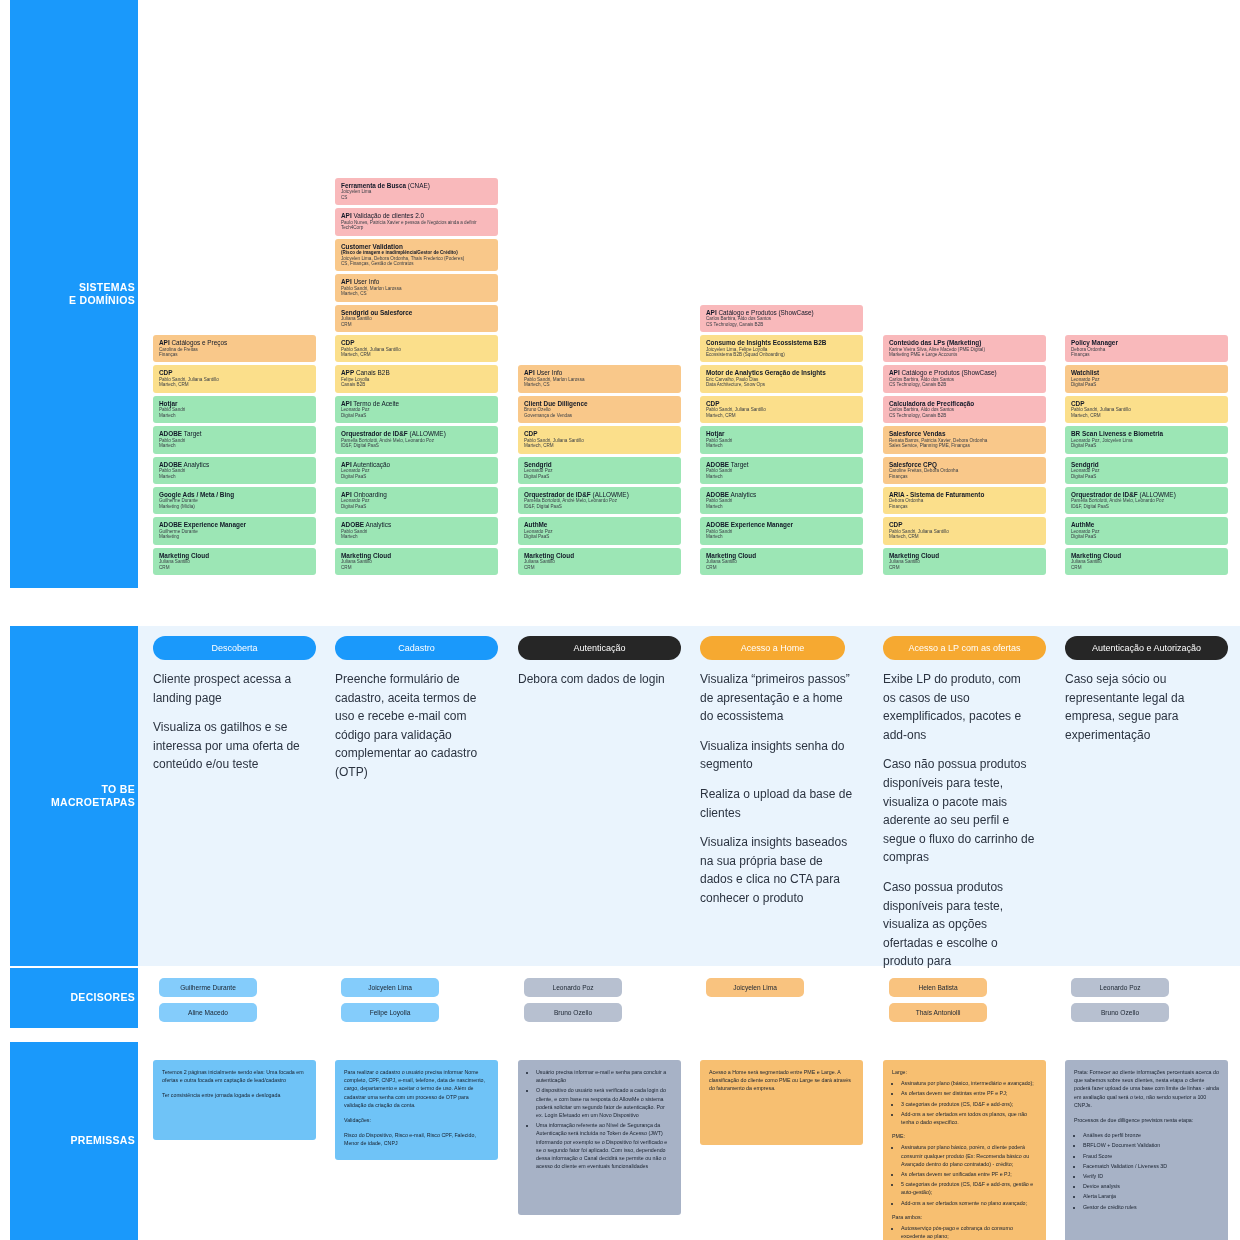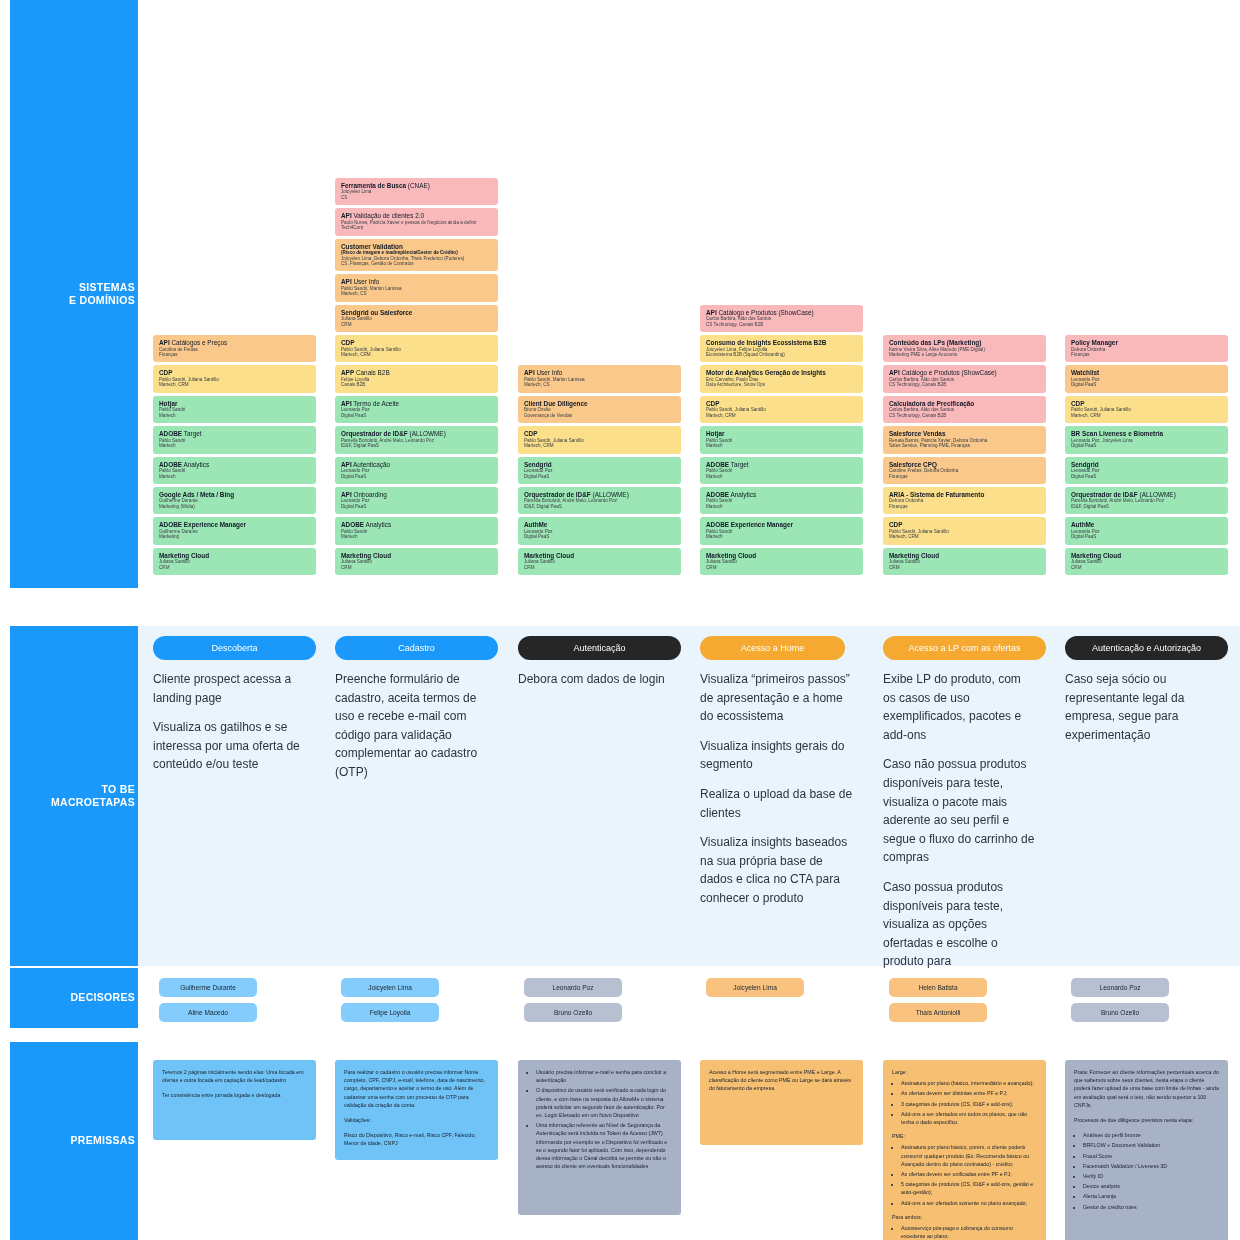--- a/index.html
+++ b/index.html
@@ -404,21 +404,21 @@
         <p>Visualiza os gatilhos e se interessa por uma oferta de conteúdo e/ou teste</p>
       </div>
       <div class="tobe-text" style="left: 335px; width: 153px; top: 670px;">
         <p>Preenche formulário de cadastro, aceita termos de uso e recebe e-mail com código para validação complementar ao cadastro (OTP)</p>
       </div>
       <div class="tobe-text" style="left: 518px; width: 153px; top: 670px;">
         <p>Debora com dados de login</p>
       </div>
       <div class="tobe-text" style="left: 700px; width: 153px; top: 670px;">
         <p>Visualiza “primeiros passos” de apresentação e a home do ecossistema</p>
-        <p>Visualiza insights gerais do segmento</p>
+        <p>Visualiza insights senha do segmento</p>
         <p>Realiza o upload da base de clientes</p>
         <p>Visualiza insights baseados na sua própria base de dados e clica no CTA para conhecer o produto</p>
       </div>
       <div class="tobe-text" style="left: 883px; width: 153px; top: 670px;">
         <p>Exibe LP do produto, com os casos de uso exemplificados, pacotes e add-ons</p>
         <p>Caso não possua produtos disponíveis para teste, visualiza o pacote mais aderente ao seu perfil e segue o fluxo do carrinho de compras</p>
         <p>Caso possua produtos disponíveis para teste, visualiza as opções ofertadas e escolhe o produto para experimentação gratuita</p>
       </div>
       <div class="tobe-text" style="left: 1065px; width: 153px; top: 670px;">
         <p>Caso seja sócio ou representante legal da empresa, segue para experimentação</p>

